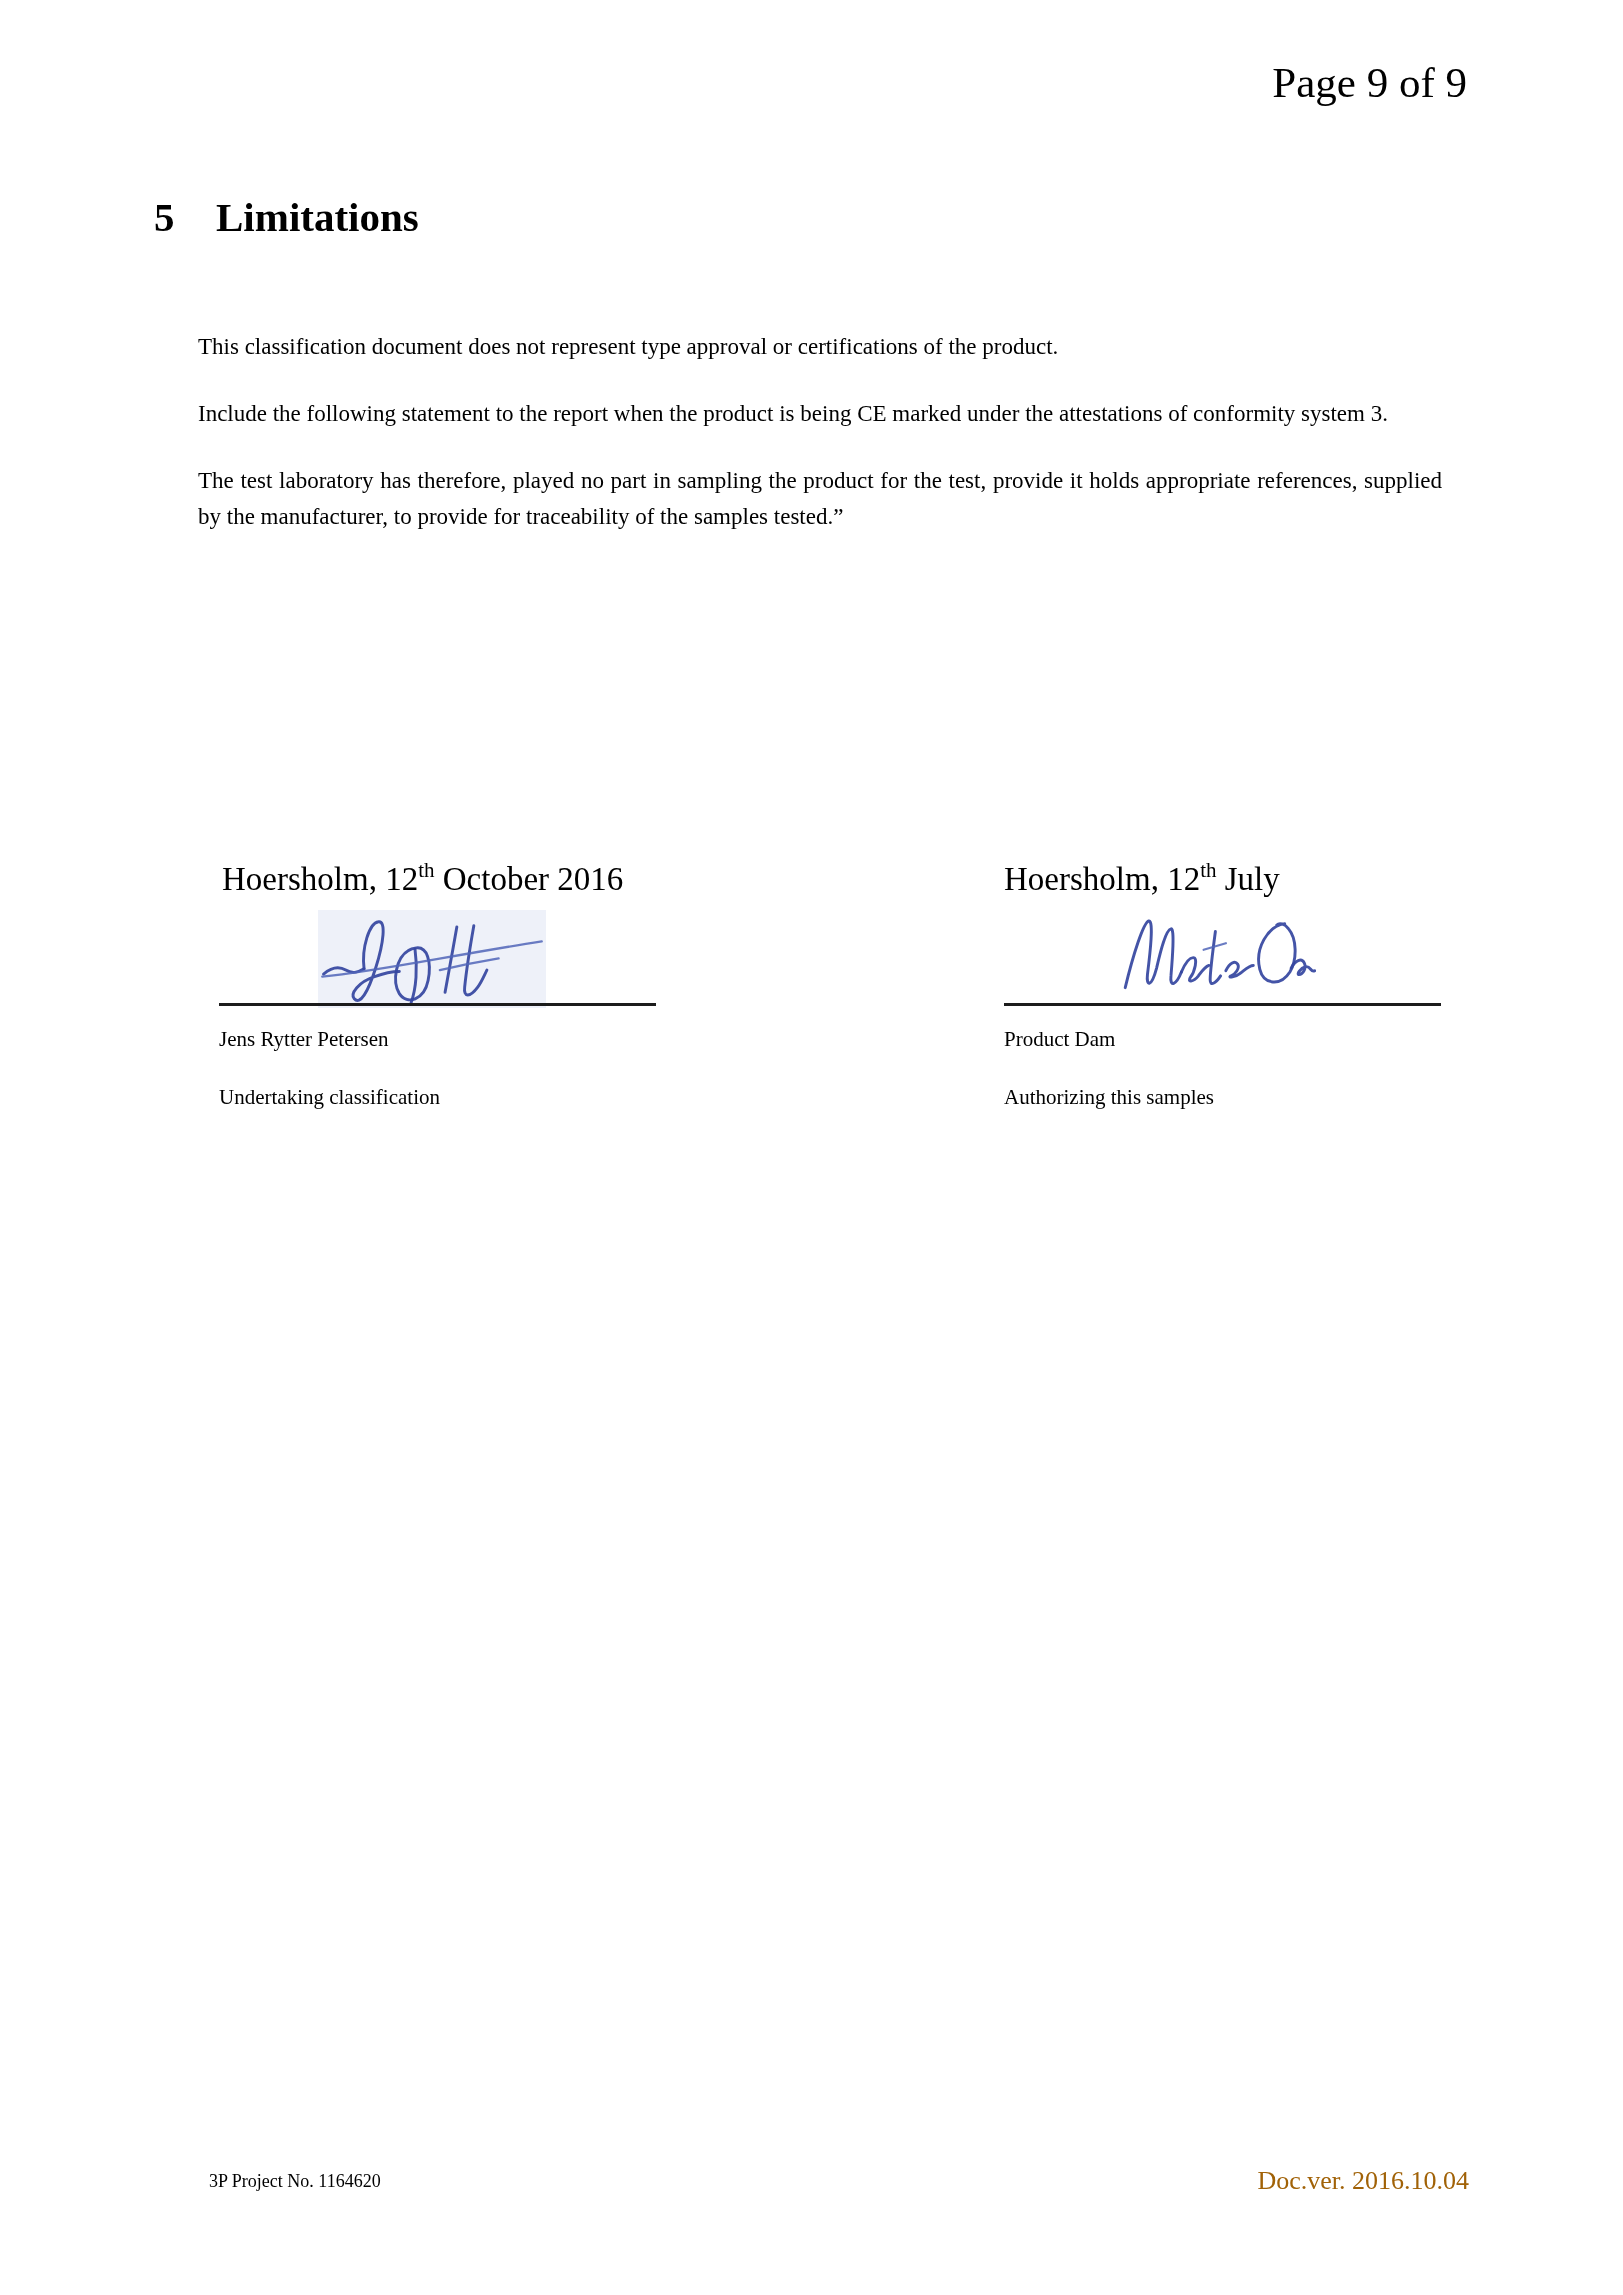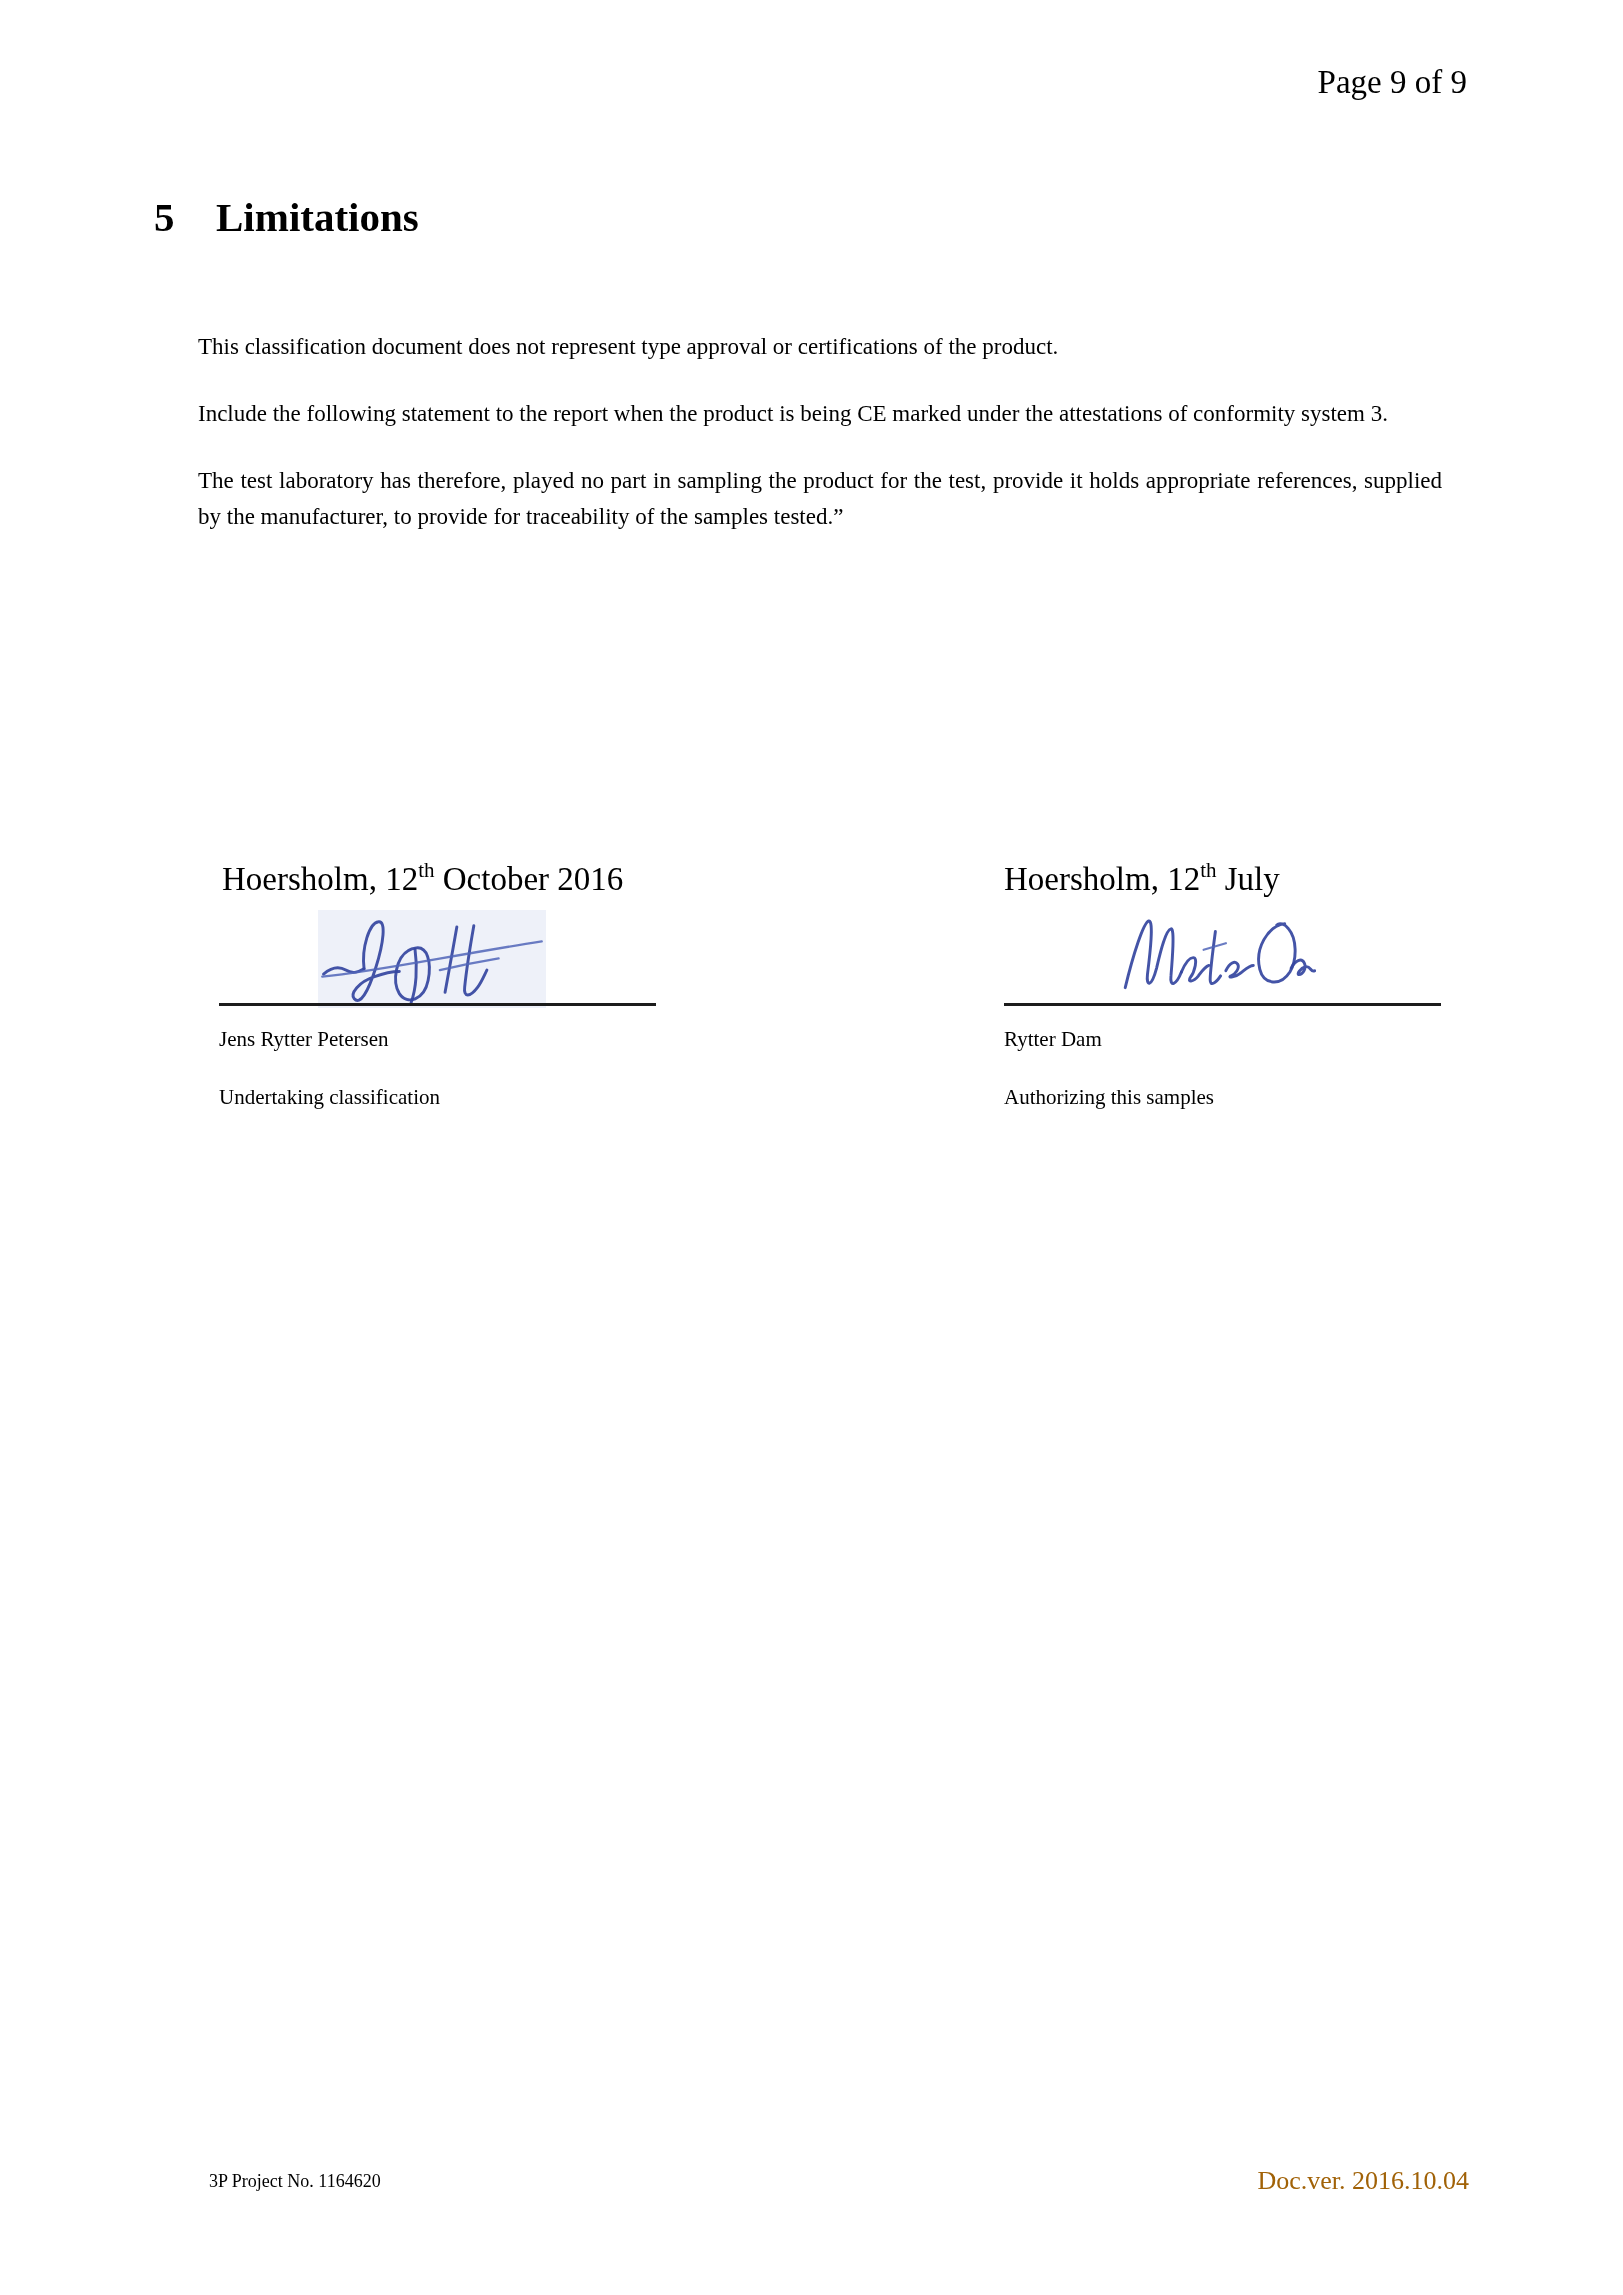--- a/index.html
+++ b/index.html
@@ -7,21 +7,21 @@
   .page {
     position:relative;
     width:1623px; height:2295px;
     background:#ffffff;
     font-family:"Liberation Serif", serif;
     color:#000000;
     overflow:hidden;
   }
   .pagenum {
     position:absolute; top:64px; right:156px;
-    font-size:33px; line-height:37px;
+    font-size:43px; line-height:37px;
   }
   .heading {
     position:absolute; top:196px; left:154px;
     font-size:41px; font-weight:bold; line-height:43px;
     display:flex;
   }
   .heading .h-num { width:62px; }
   .content {
     position:absolute; left:198px; top:329px; width:1244px;
     font-size:23px; line-height:36px;
@@ -110,21 +110,21 @@
         <path class="ink" d="M252,16 C226,20 206,54 214,86 C220,110 246,112 260,90 C272,70 270,38 258,24 C252,16 244,14 240,18"></path>
         <path class="ink" d="M262,84 C268,72 278,68 282,76 C286,84 280,94 274,94 C270,94 276,84 284,82 C292,80 292,92 298,88"></path>
       </svg>
     </div>
 
     <div class="sig-line line-left"></div>
     <div class="sig-line line-right"></div>
 
     <div class="sig-name name-left">Jens Rytter Petersen</div>
     <div class="sig-role role-left">Undertaking classification</div>
-    <div class="sig-name name-right">Rytter Dam</div>
+    <div class="sig-name name-right">Product Dam</div>
     <div class="sig-role role-right">Authorizing this samples</div>
 
   </div>
 
   <div class="footer-left">3P Project No. 1164620</div>
   <div class="footer-right">Doc.ver. 2016.10.04</div>
 
 </div>
 
 

